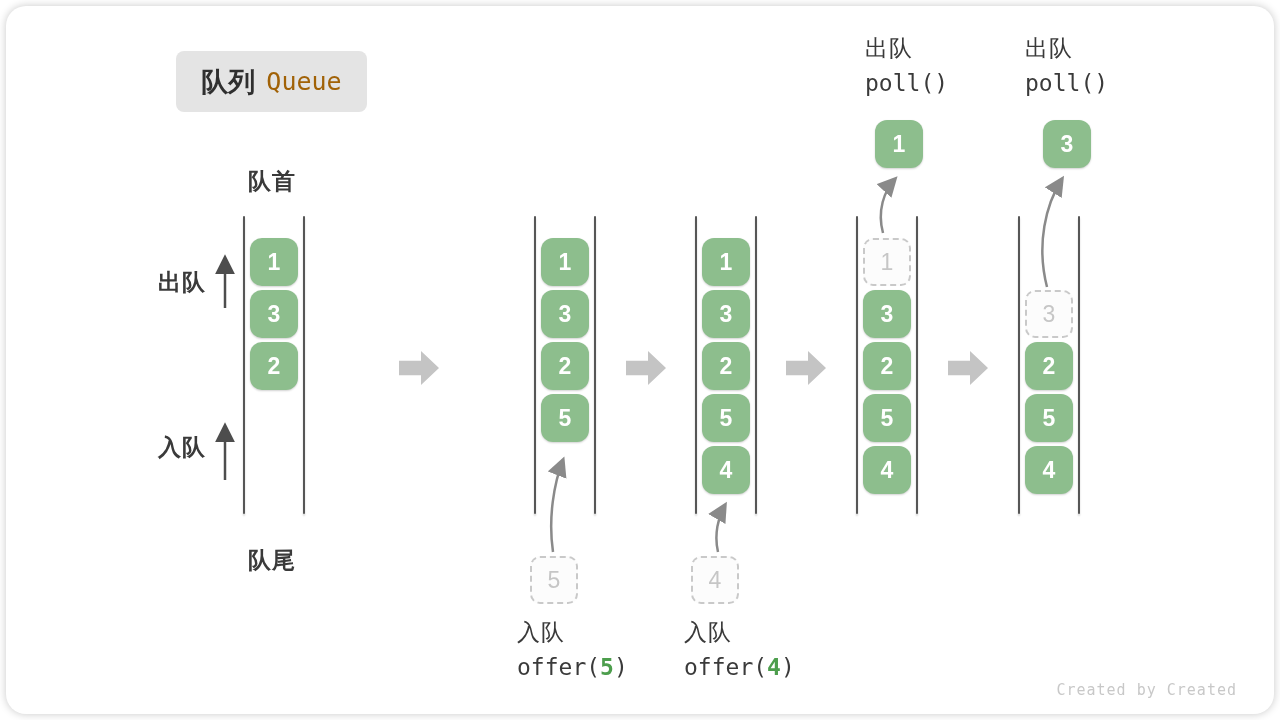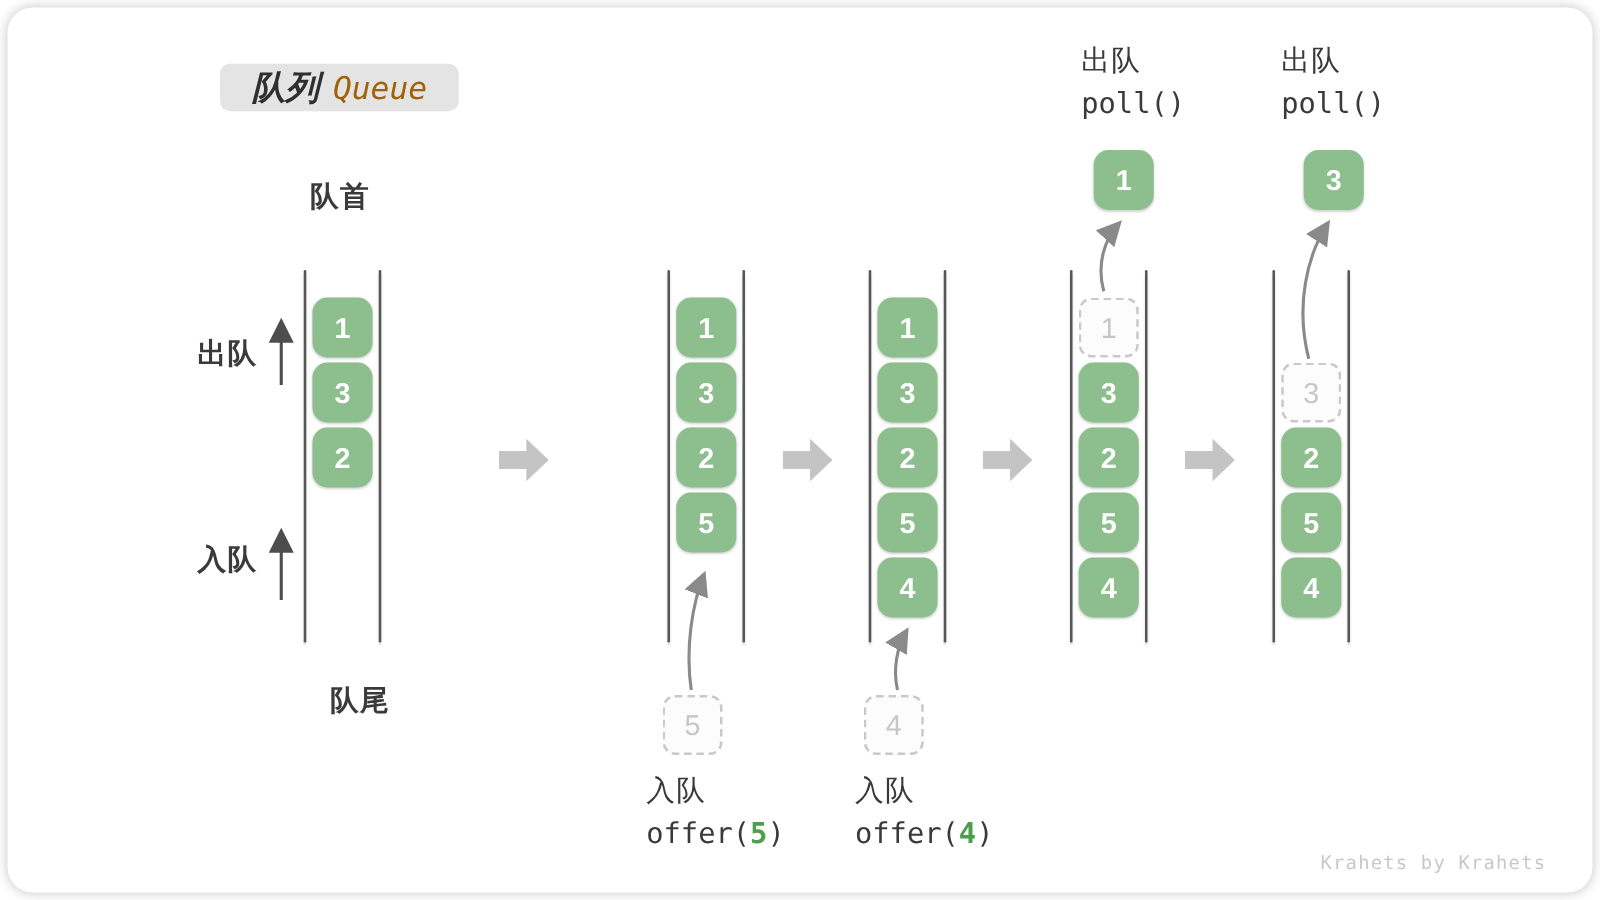--- a/index.html
+++ b/index.html
@@ -18,23 +18,23 @@
     font-family:"Liberation Sans",sans-serif;
   }
   .card{
     position:absolute;left:6px;top:6px;right:6px;bottom:6px;
     background:#ffffff;border-radius:20px;
     box-shadow:0 0 9px rgba(0,0,0,0.22);
   }
 
   
   .badge{
-    position:absolute;left:170px;top:45px;width:191px;height:38px;
+    position:absolute;left:170px;top:45px;width:191px;height:61px;
     background:var(--badge-bg);border-radius:8px;
-    display:flex;align-items:center;justify-content:center;gap:11px;font-style:italic;
+    display:flex;align-items:center;justify-content:center;gap:11px;
   }
   .badge .zh{font-size:27px;font-weight:700;color:#2f2f2f;}
   .badge .en{font-size:25px;font-family:"DejaVu Sans Mono",monospace;color:#a16207;}
 
   
   .zh-label{
     position:absolute;font-size:23px;font-weight:700;color:var(--text-dark);
     letter-spacing:1px;white-space:nowrap;
   }
 
@@ -87,22 +87,22 @@
 <body>
 
 <div class="stage">
   <div class="card">
 
     <div class="badge">
       <span class="zh">队列</span>
       <span class="en">Queue</span>
     </div>
 
-    <div class="zh-label" style="left:242px;top:136px;">队首</div>
-    <div class="zh-label" style="left:242px;top:539px;margin-left:16px;">队尾</div>
+    <div class="zh-label" style="left:242px;top:160px;">队首</div>
+    <div class="zh-label" style="left:242px;top:539px;">队尾</div>
 
     <div class="zh-label" style="left:152px;top:261px;">出队</div>
     <div class="zh-label" style="left:152px;top:426px;">入队</div>
 
     <svg class="overlay" width="1280" height="720" viewBox="0 0 1280 720">
       <defs>
         <marker id="head-dark" markerWidth="9" markerHeight="9" refX="6.5" refY="4" orient="auto">
           <path d="M0,0 L8,4 L0,8 Z" fill="#4d4d4d"></path>
         </marker>
         <marker id="head-gray" markerWidth="9" markerHeight="9" refX="6.5" refY="4" orient="auto">
@@ -173,16 +173,16 @@
 
     <div class="op" style="left:859px;top:27px;">
       <span class="op-zh">出队</span>
       <span class="op-code"><span>poll()</span><span class="arg"></span><span></span></span>
     </div>
     <div class="op" style="left:1019px;top:27px;">
       <span class="op-zh">出队</span>
       <span class="op-code"><span>poll()</span><span class="arg"></span><span></span></span>
     </div>
 
-    <div class="watermark">Krahets by Krahets</div>
+    <div class="watermark">Created by Created</div>
 
   </div>
 </div>
 
 </body></html>

